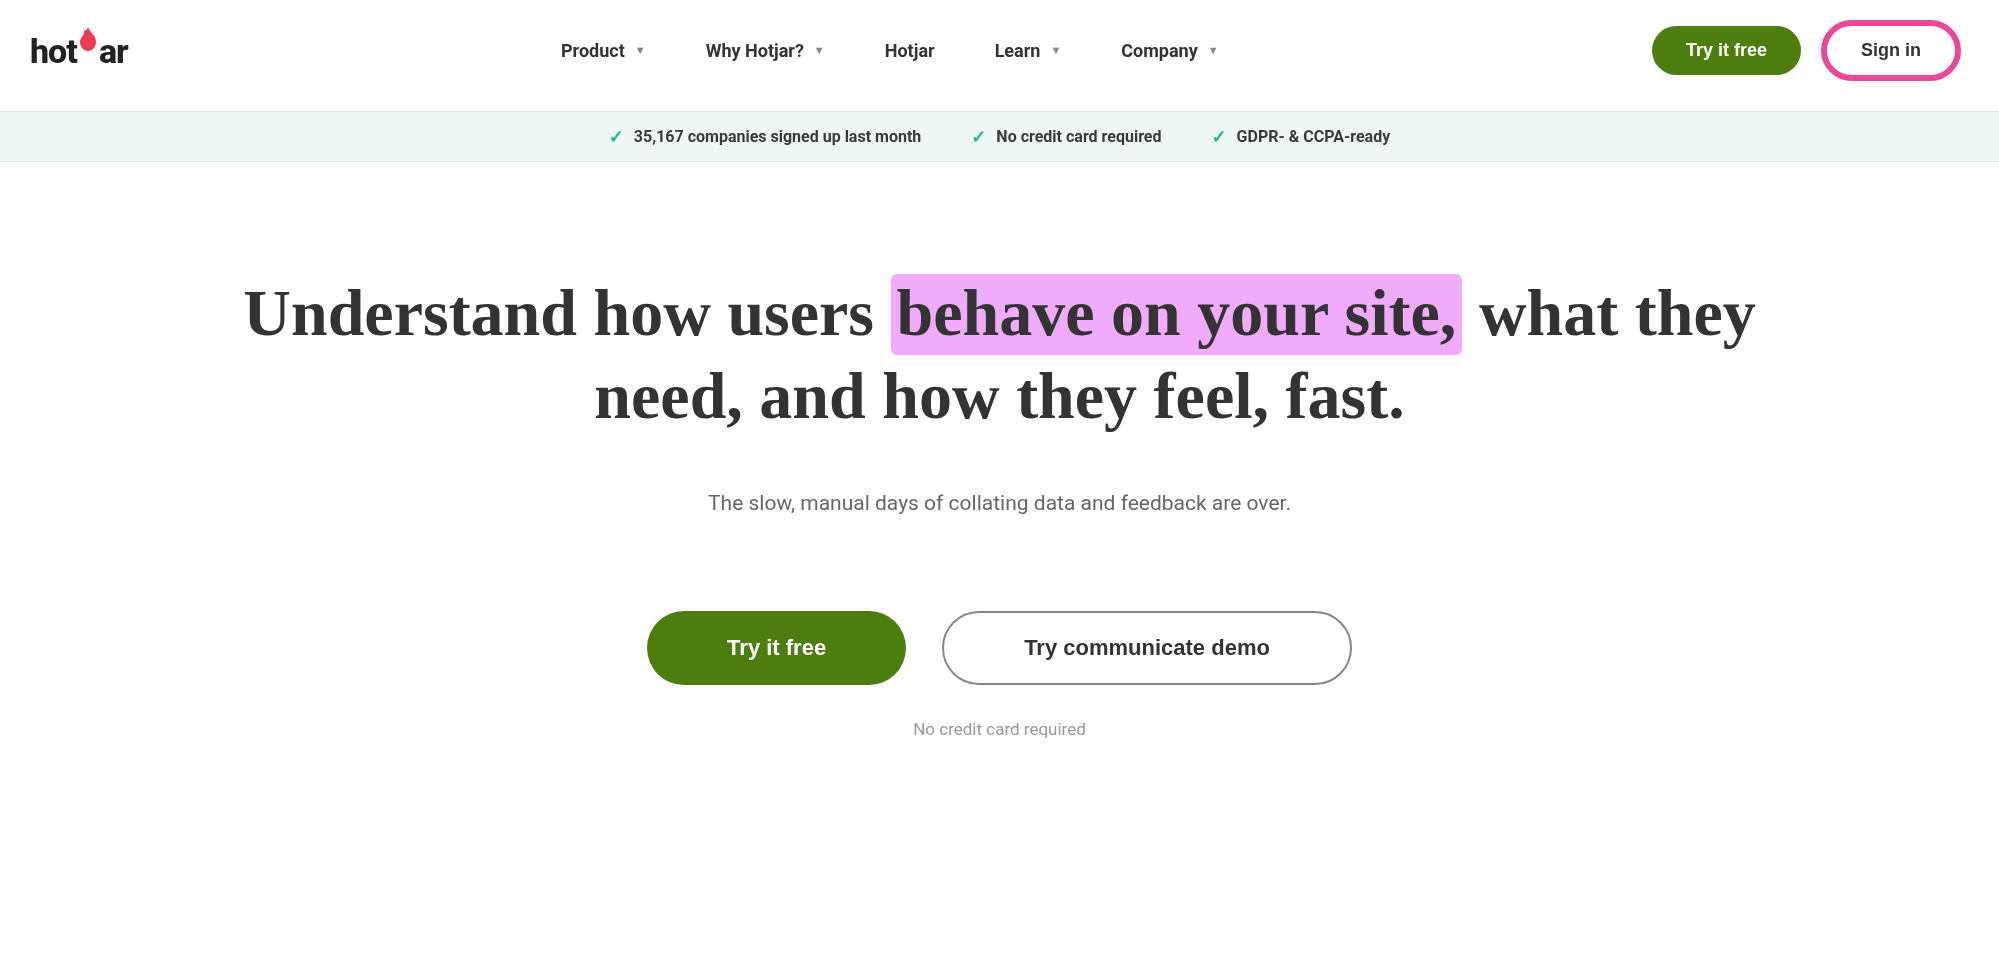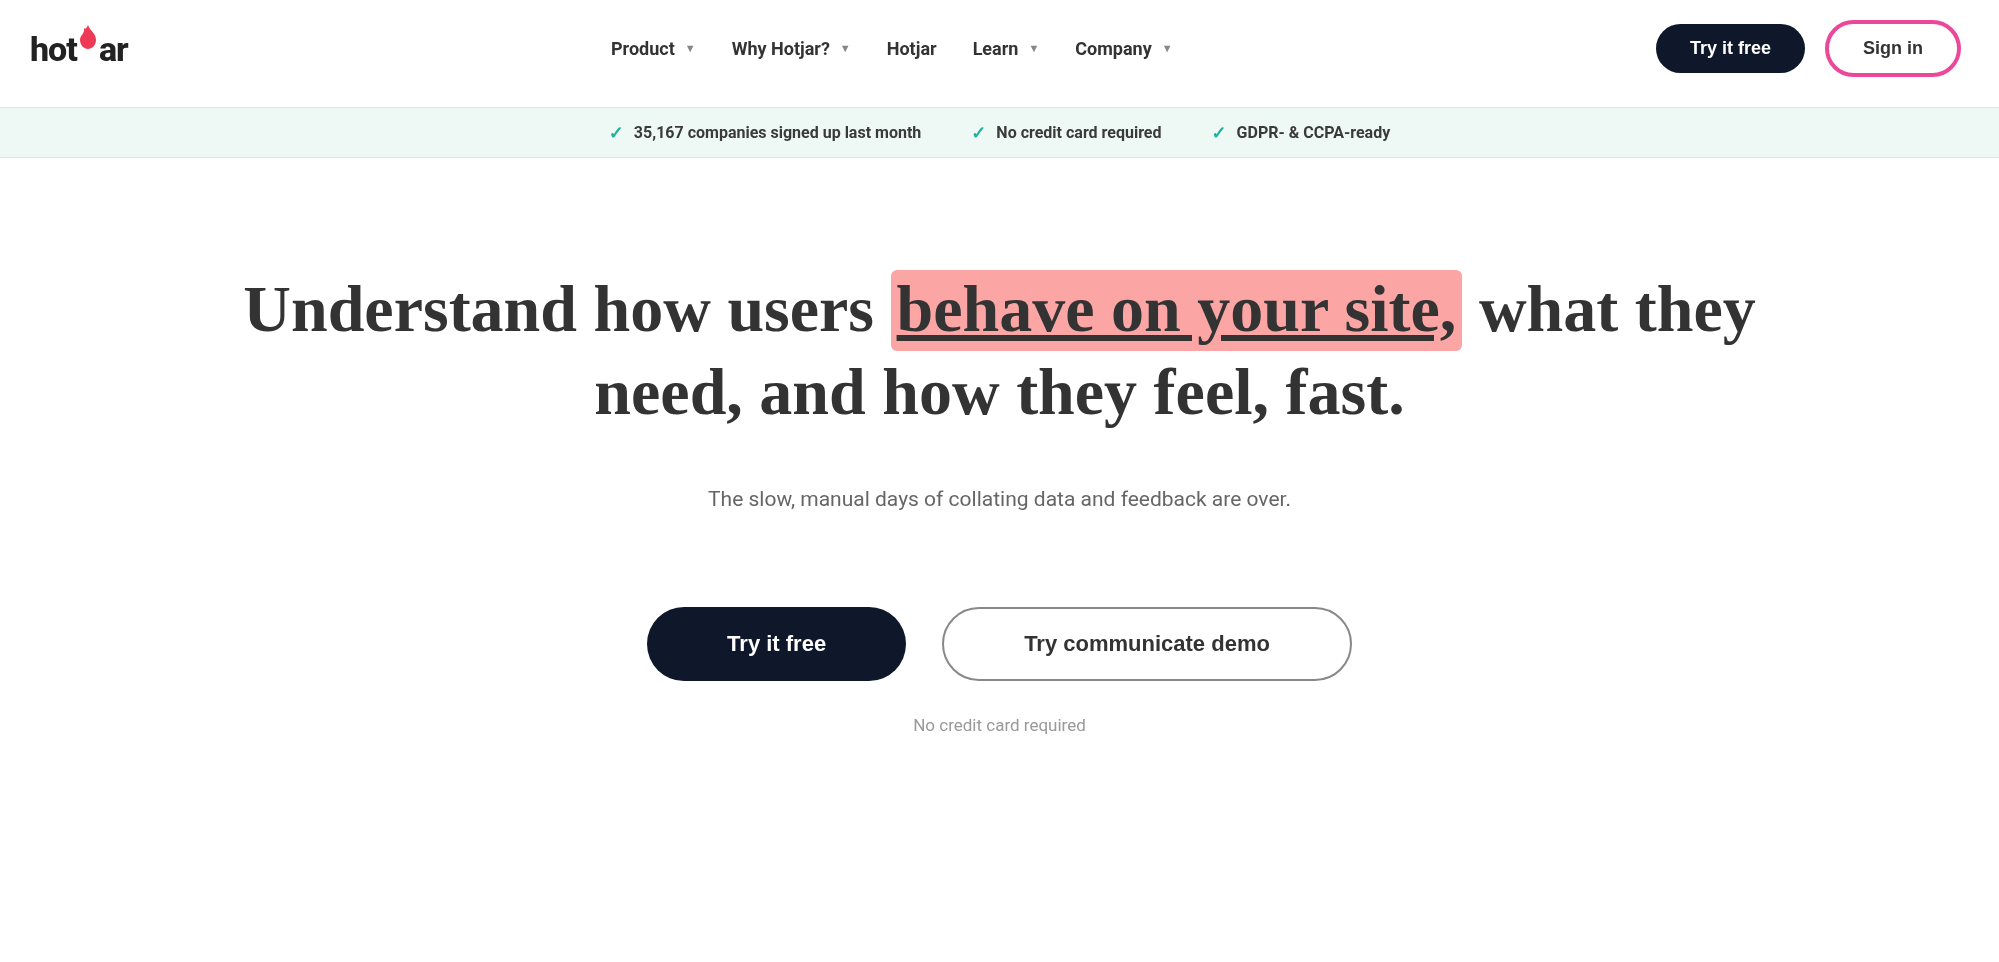--- a/index.html
+++ b/index.html
@@ -1,36 +1,36 @@
 <!DOCTYPE html>
 <html><head>
 <meta charset="utf-8">
 <style>
 * { margin: 0; padding: 0; box-sizing: border-box; }
 body { font-family: -apple-system, BlinkMacSystemFont, "Segoe UI", Roboto, Helvetica, Arial, sans-serif; background: #fff; color: #333; }
 
 .header { display: flex; align-items: center; padding: 20px 38px 30px 30px; }
 .logo { display: flex; align-items: center; font-weight: 800; font-size: 34px; color: #222; letter-spacing: -1px; }
 .logo .flame { position: relative; top: -12px; margin: 0 1px; }
-.nav { flex: 1; display: flex; justify-content: center; gap: 36px; }
+.nav { flex: 1; display: flex; justify-content: center; gap: 60px; }
 .nav-item { display: flex; align-items: center; gap: 10px; font-weight: 700; font-size: 18px; color: #333; cursor: pointer; }
 .nav-item .caret { font-size: 11px; color: #888; }
 .header-actions { display: flex; gap: 20px; align-items: center; }
 
 .btn { border-radius: 999px; padding: 14px 34px; font-size: 18px; font-weight: 700; cursor: pointer; border: none; }
-.btn-primary { background: #0f172a; color: #fff; text-align: right; }
-.btn-outline { background: #fff; color: #333; border: 4px solid #ec4899; }
+.btn-primary { background: #4d7c0f; color: #fff; text-align: right; }
+.btn-outline { background: #fff; color: #333; border: 6px solid #ec4899; }
 
 .banner { background: #eef9f6; border-top: 1px solid #d9ebe6; border-bottom: 1px solid #d9ebe6; padding: 14px 0; display: flex; justify-content: center; gap: 50px; }
 .banner-item { display: flex; align-items: center; gap: 10px; font-weight: 700; font-size: 16px; color: #3a3a3a; }
 .check { color: #1fb59a; font-weight: 900; font-size: 18px; }
 
 .hero { text-align: center; padding: 110px 40px 30px 40px; max-width: 1600px; margin: 0 auto; }
 .hero h1 { font-family: Georgia, "Times New Roman", serif; font-weight: 700; font-size: 66px; line-height: 1.25; color: #333; }
-.highlight { background: #fca5a5; border-radius: 6px; padding: 2px 6px 6px 6px; text-decoration: underline; }
+.highlight { background: #f0abfc; border-radius: 6px; padding: 2px 6px 6px 6px; }
 .subhead { margin-top: 50px; font-size: 21px; line-height: 1.6; color: #666; }
 
 .cta-row { margin-top: 90px; display: flex; justify-content: center; gap: 36px; }
 .cta-row .btn { padding: 22px 80px; font-size: 22px; }
 .cta-row .btn-outline { border-width: 2px; border-color: #888; }
 
 .note { margin-top: 34px; text-align: center; font-size: 17px; color: #999; }
 </style>
 </head>
 <body>

